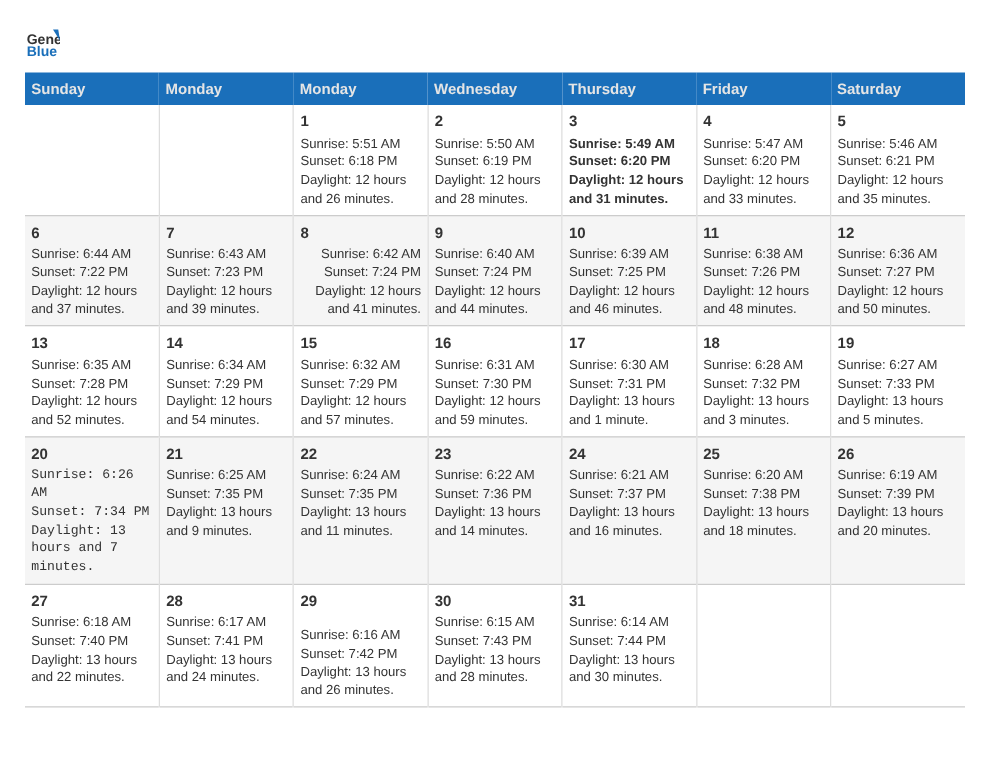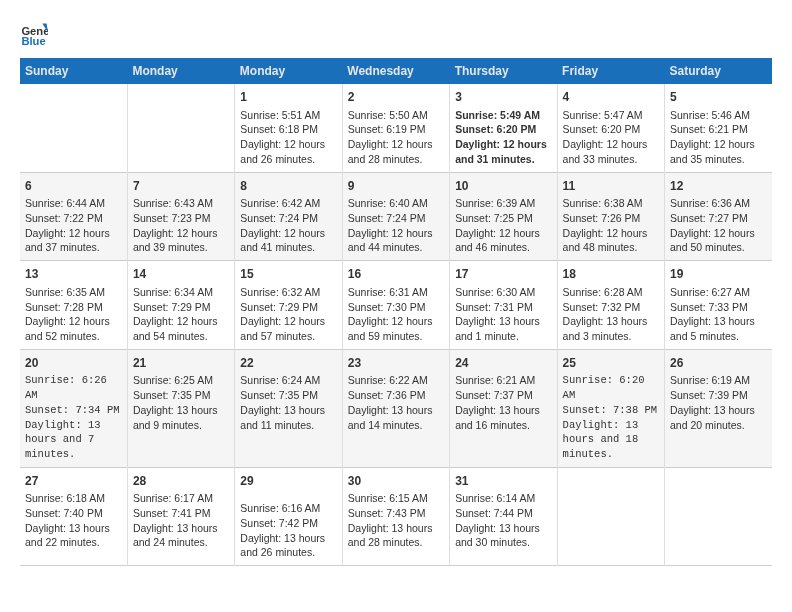--- a/index.html
+++ b/index.html
@@ -151,21 +151,21 @@
 Daylight: 12 hours and 37 minutes.</div>
         </td>
         <td>
           <span class="day-num">7</span>
           <div class="cell-text" style="white-space: pre-line;">Sunrise: 6:43 AM
 Sunset: 7:23 PM
 Daylight: 12 hours and 39 minutes.</div>
         </td>
         <td>
           <span class="day-num">8</span>
-          <div class="cell-text" style="white-space: pre-line;">Sunrise: 6:42 AM
+          <div class="cell-text" style="white-space: pre-line; text-align: right;">Sunrise: 6:42 AM
 Sunset: 7:24 PM
 Daylight: 12 hours and 41 minutes.</div>
         </td>
         <td>
           <span class="day-num">9</span>
           <div class="cell-text" style="white-space: pre-line;">Sunrise: 6:40 AM
 Sunset: 7:24 PM
 Daylight: 12 hours and 44 minutes.</div>
         </td>
         <td>
@@ -257,21 +257,21 @@
 Daylight: 13 hours and 14 minutes.</div>
         </td>
         <td>
           <span class="day-num">24</span>
           <div class="cell-text" style="white-space: pre-line;">Sunrise: 6:21 AM
 Sunset: 7:37 PM
 Daylight: 13 hours and 16 minutes.</div>
         </td>
         <td>
           <span class="day-num">25</span>
-          <div class="cell-text" style="white-space: pre-line; font-family: Liberation Mono, monospace;">Sunrise: 6:20 AM
+          <div class="cell-text" style="white-space: pre-line;">Sunrise: 6:20 AM
 Sunset: 7:38 PM
 Daylight: 13 hours and 18 minutes.</div>
         </td>
         <td>
           <span class="day-num">26</span>
           <div class="cell-text" style="white-space: pre-line;">Sunrise: 6:19 AM
 Sunset: 7:39 PM
 Daylight: 13 hours and 20 minutes.</div>
         </td>
       </tr>

